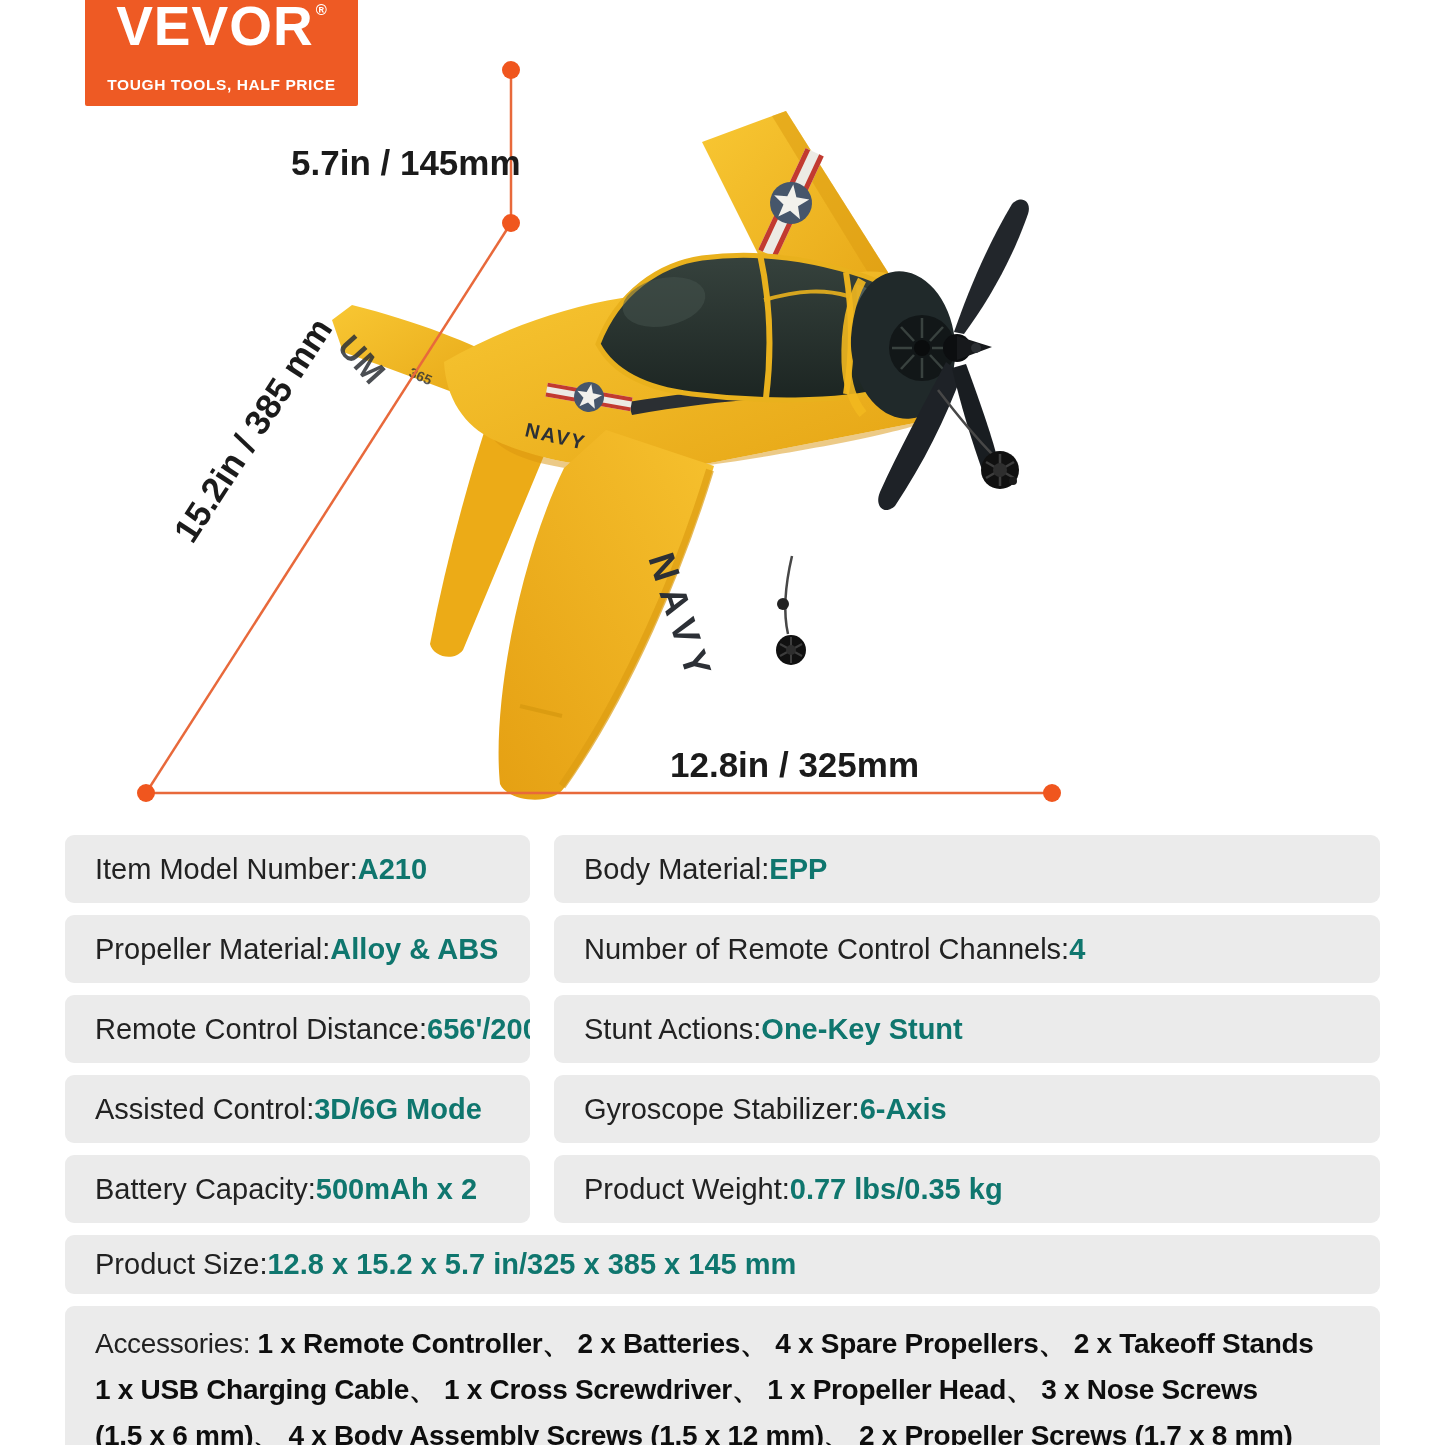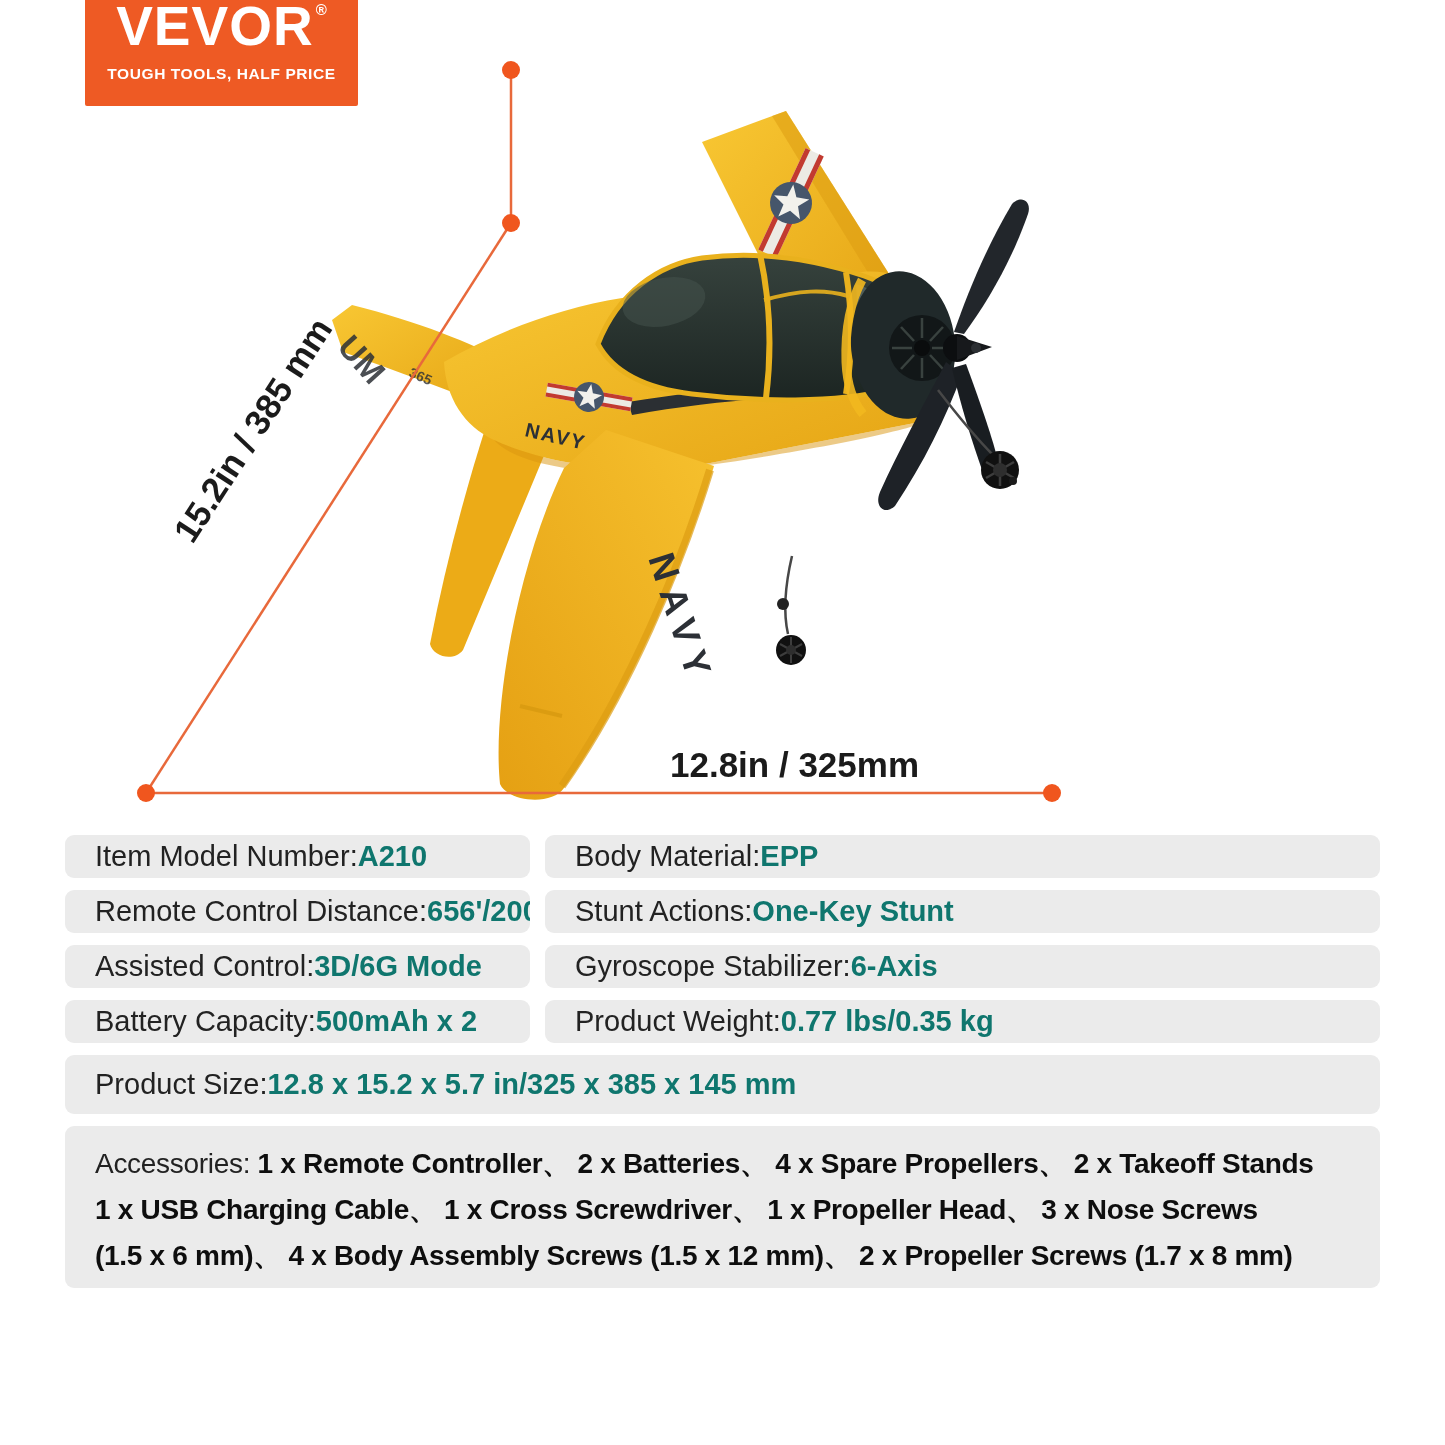--- a/index.html
+++ b/index.html
@@ -14,36 +14,36 @@
     font-family:"Liberation Sans", sans-serif;}
   .page{position:relative;width:1445px;height:1445px;background:#fff;}
 
   
   .logo{position:absolute;left:85px;top:0;width:273px;height:106px;
     background:var(--brand_orange);color:#fff;display:flex;flex-direction:column;
     align-items:center;justify-content:flex-start;border-radius:0 0 2px 2px;}
   .brand-row{display:flex;align-items:flex-start;line-height:1;}
   .brand{font-size:55px;font-weight:800;letter-spacing:1px;line-height:0.95;}
   .reg{font-size:15px;font-weight:700;margin-top:2px;margin-left:2px;}
-  .tagline{font-size:15.5px;font-weight:700;letter-spacing:0.6px;margin-top:13px;white-space:nowrap;}
+  .tagline{font-size:15.5px;font-weight:700;letter-spacing:0.6px;margin-top:24px;white-space:nowrap;}
 
   
   .dim{position:absolute;font-weight:700;font-size:35px;color:var(--text_dark);white-space:nowrap;}
   .dim-height{left:291px;top:143px;}
   .dim-width{left:670px;top:745px;}
   .dim-length{left:253px;top:430px;transform:translate(-50%,-50%) rotate(-57deg);}
 
   
   svg.scene{position:absolute;left:0;top:0;width:1445px;height:1445px;}
   .plane-mark{font-family:"Liberation Sans", sans-serif;font-weight:700;fill:#2c3036;}
 
   
   .spec-table{position:absolute;left:65px;top:835px;width:1315px;display:flex;
     flex-direction:column;gap:12px;}
-  .pair-row{display:flex;gap:15px;height:43px;text-align:right;}
+  .pair-row{display:flex;gap:24px;height:68px;text-align:right;}
   .cell{background:var(--row_gray);border-radius:9px;display:flex;align-items:center;
     padding-left:30px;font-size:29px;color:#222;white-space:nowrap;overflow:hidden;}
   .cell-left{width:465px;flex:none;}
   .cell-right{flex:1;}
   .cell-full{height:59px;}
   .lbl{font-weight:400;color:#222;}
   .val{font-weight:700;color:#0f766e;}
   .acc-block{background:var(--row_gray);border-radius:9px;height:162px;
     padding:15px 28px 0 30px;font-size:28px;line-height:46px;color:#0e0e0e;}
   .acc-line{white-space:nowrap;font-weight:700;letter-spacing:-0.3px;}
@@ -193,36 +193,47 @@
   </svg>
 
   <div class="logo">
     <div class="brand-row">
       <span class="brand">VEVOR</span>
       <span class="reg">®</span>
     </div>
     <div class="tagline">TOUGH TOOLS, HALF PRICE</div>
   </div>
 
+  <div class="dim dim-height">5.7in / 145mm</div>
   <div class="dim dim-length">15.2in / 385 mm</div>
   <div class="dim dim-width">12.8in / 325mm</div>
 
   <div class="spec-table">
 
     <div class="pair-row">
       <div class="cell cell-left">
         <span class="lbl">Item Model Number: </span>
           <span class="val">A210</span>
       </div>
       <div class="cell cell-right">
         <span class="lbl">Body Material: </span>
           <span class="val">EPP</span>
       </div>
     </div>
 
+    <div class="pair-row">
+      <div class="cell cell-left">
+        <span class="lbl">Propeller Material: </span>
+          <span class="val">Alloy &amp; ABS</span>
+      </div>
+      <div class="cell cell-right">
+        <span class="lbl">Number of Remote Control Channels: </span>
+          <span class="val">4</span>
+      </div>
+    </div>
 
     <div class="pair-row">
       <div class="cell cell-left">
         <span class="lbl">Remote Control Distance: </span>
           <span class="val">656'/200 m</span>
       </div>
       <div class="cell cell-right">
         <span class="lbl">Stunt Actions: </span>
           <span class="val">One-Key Stunt</span>
       </div>

